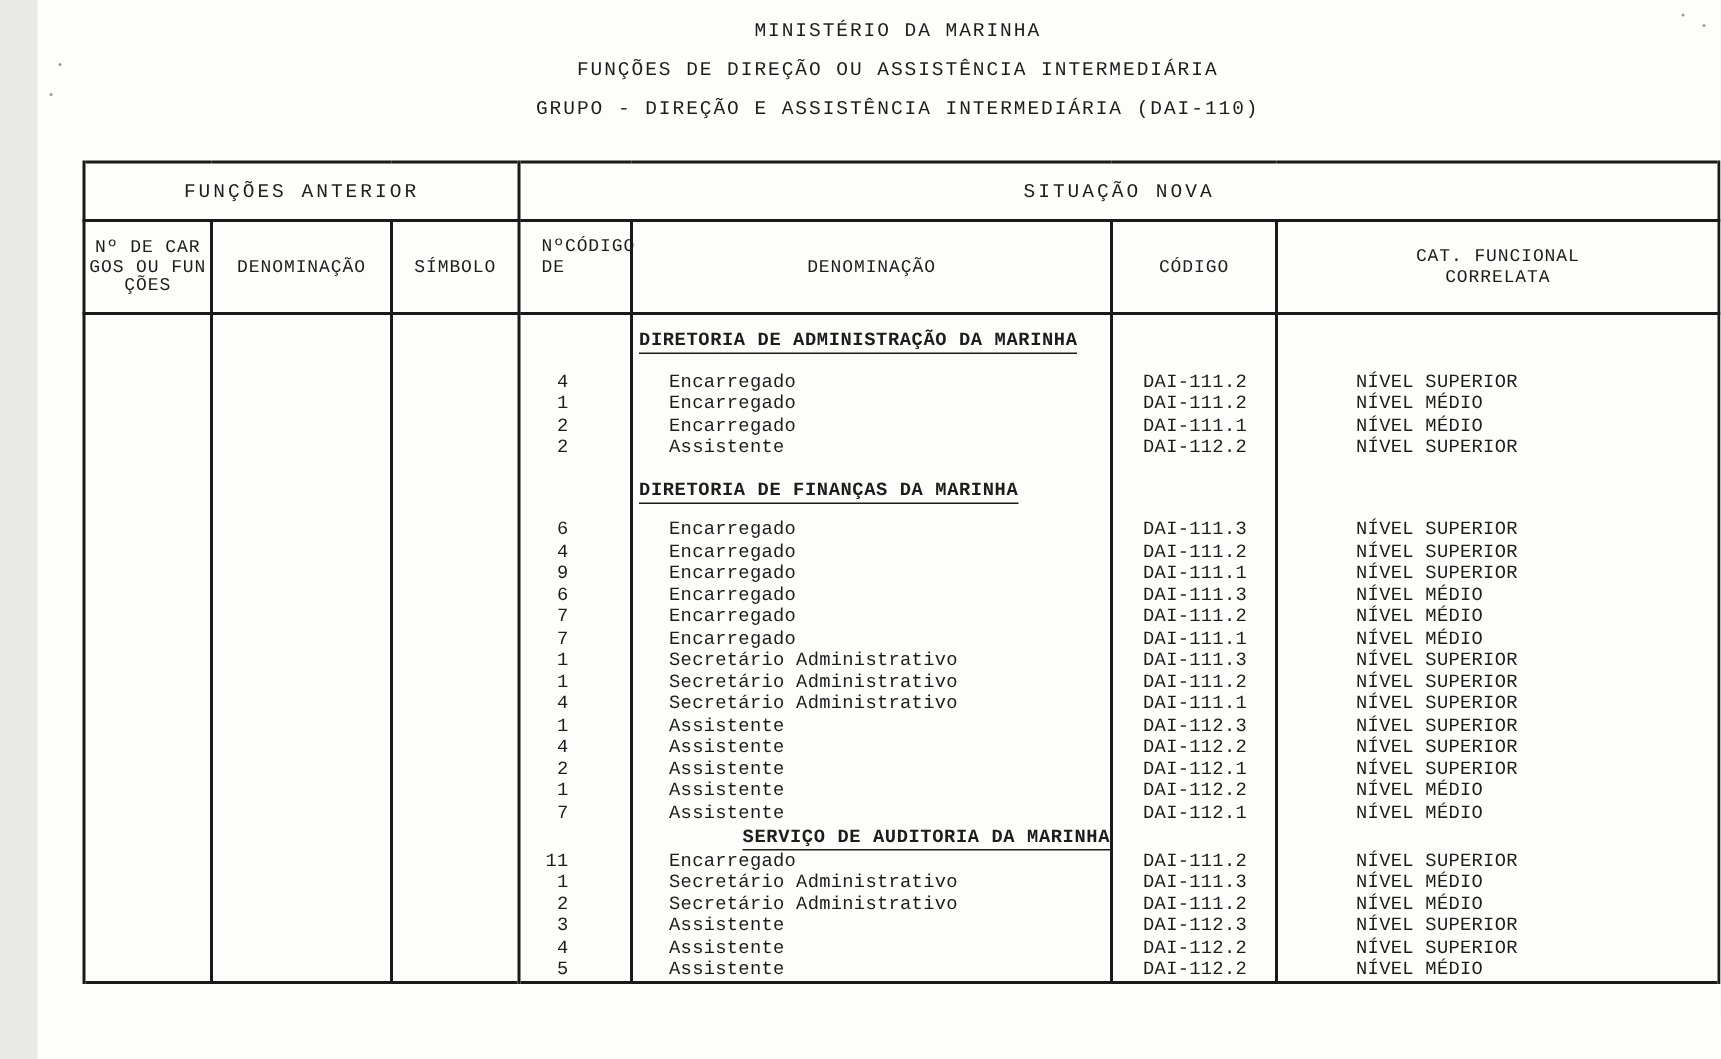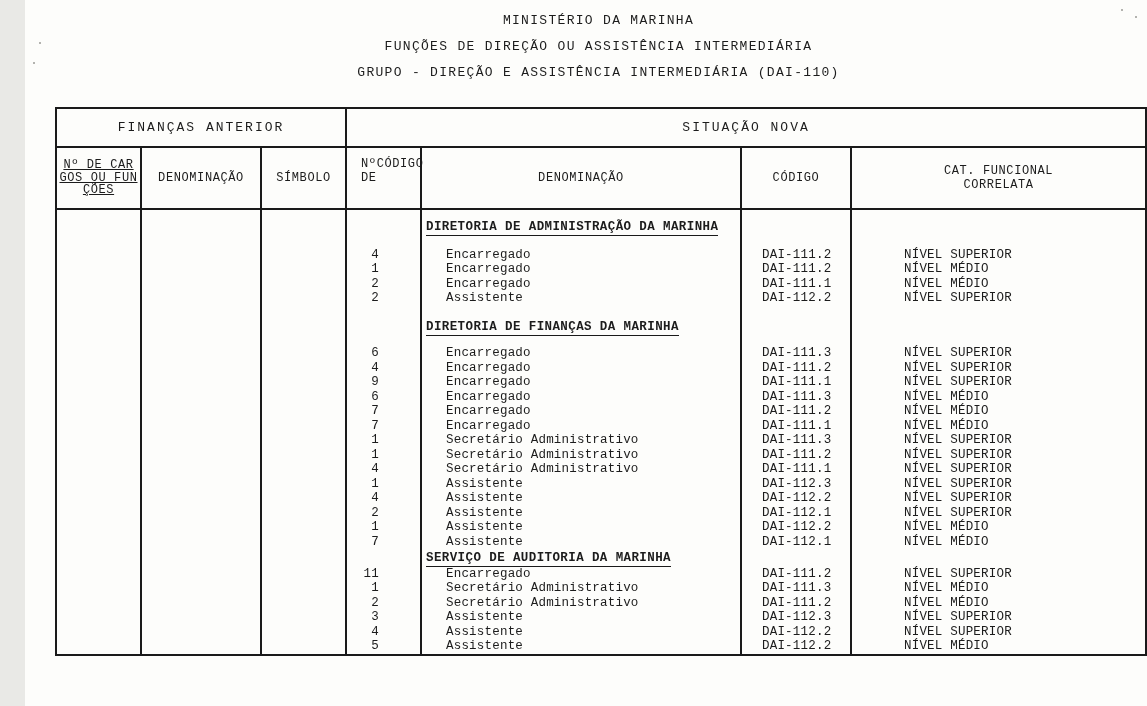--- a/index.html
+++ b/index.html
@@ -62,21 +62,20 @@
     text-align: center;
     vertical-align: middle;
     letter-spacing: 0.6px;
   }
   th.th-cargos {
     vertical-align: top;
     text-align: left;
     font-size: 11px;
     line-height: 12.5px;
     padding: 3px 2px;
-    text-decoration: underline;
   }
   th.th-cargos .thl { display: block; }
   th.th-funcoes { vertical-align: top; }
   .th-funcoes-wrap {
     display: flex;
     flex-direction: row;
     justify-content: space-between;
     height: 46px;
     padding: 4px 0 0 14px;
     text-align: left;
@@ -89,21 +88,21 @@
   .empty-col { vertical-align: top; }
   .line {
     height: 14.5px;
     line-height: 14.5px;
     font-size: 12.5px;
     white-space: nowrap;
     letter-spacing: 0.2px;
   }
   .sec0 { margin-top: 10px; margin-bottom: 13px; }
   .sec1 { margin-top: 14px; margin-bottom: 12px; }
-  .sec2 { margin-top: 2px;  margin-bottom: 1px; }
+  .sec2 { margin-top: 2px;  margin-bottom: 1px; text-align: right; }
   .sec-title-text {
     border-bottom: 1.4px solid #1a1a1a;
     padding-bottom: 1px;
     letter-spacing: 0.4px;
     font-weight: bold;
   }
   .col-num .line { padding-left: 10px; width: 22px; text-align: right; }
   .col-denom .cell-denom { padding-left: 24px; }
   .col-denom .sec-line { padding-left: 4px; }
   .col-codigo .line { padding-left: 20px; }
@@ -130,21 +129,21 @@
       <col style="width:85px">
       <col style="width:120px">
       <col style="width:85px">
       <col style="width:75px">
       <col style="width:320px">
       <col style="width:110px">
       <col style="width:295px">
     </colgroup>
     <thead>
       <tr class="band1">
-        <th colspan="3">FINANÇAS ANTERIOR</th>
+        <th colspan="3">FUNÇÕES ANTERIOR</th>
         <th colspan="4">SITUAÇÃO NOVA</th>
       </tr>
       <tr class="band2">
         <th class="th-cargos">
           <span class="thl">Nº DE CAR</span>
           <span class="thl">GOS OU FUN</span>
           <span class="thl">ÇÕES</span>
         </th>
         <th>DENOMINAÇÃO</th>
         <th>SÍMBOLO</th>

